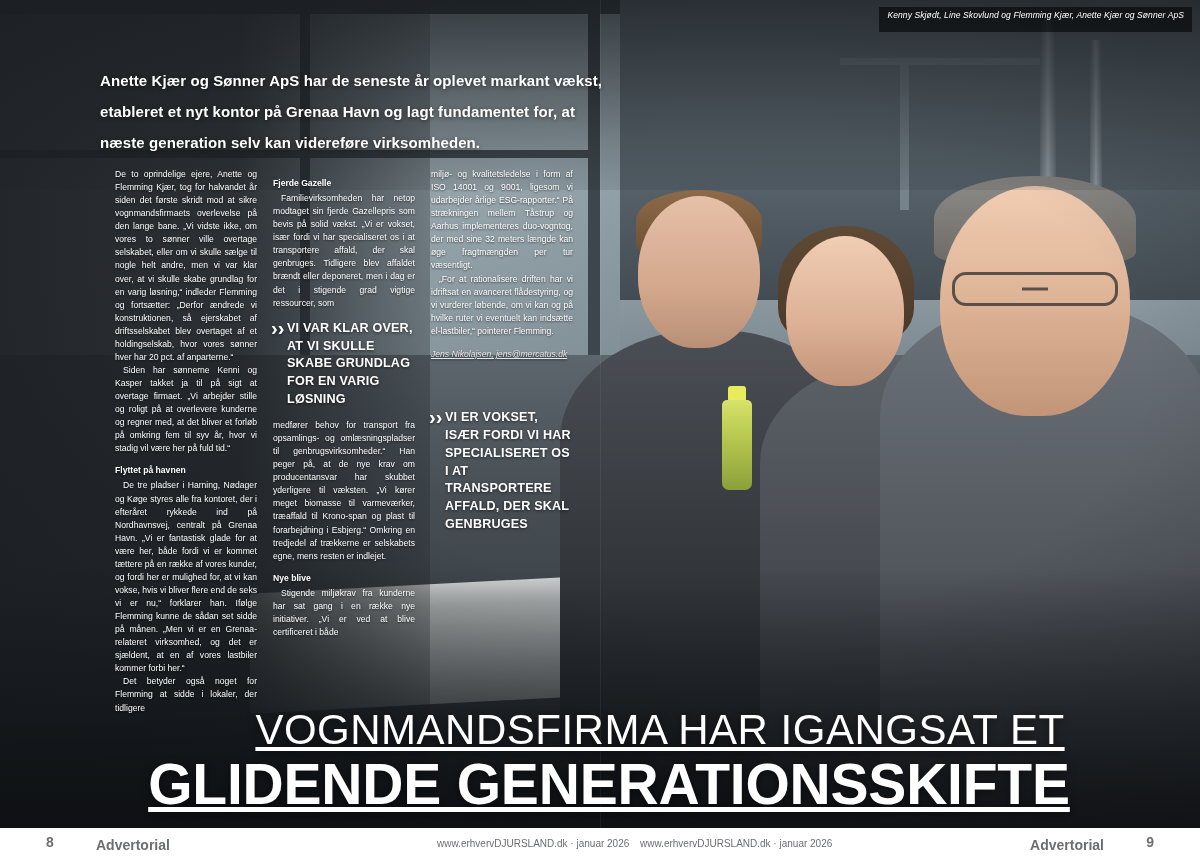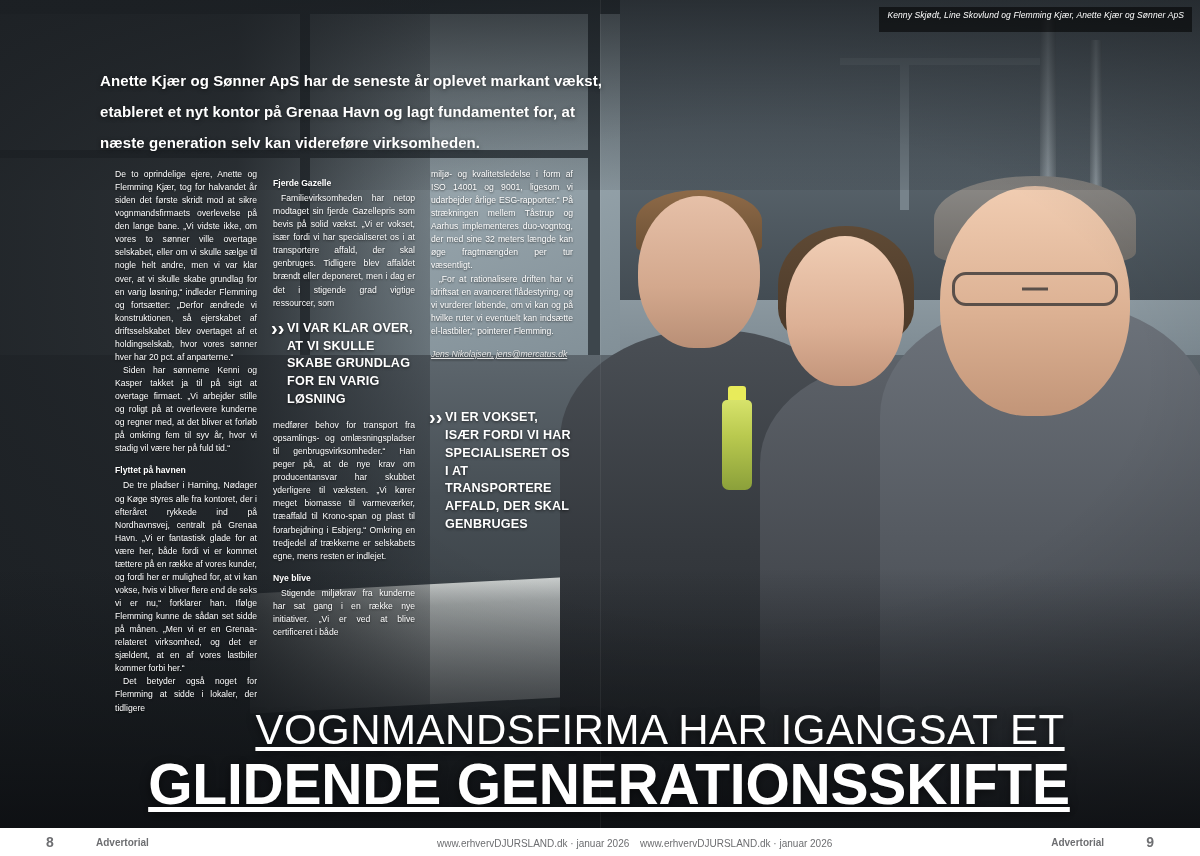--- a/index.html
+++ b/index.html
@@ -230,21 +230,21 @@
     background: #ffffff;
   }
   .folio {
     position: absolute; top: 6px;
     font-size: 14px; font-weight: bold; color: #6d6e71;
   }
   .folio-left { left: 46px; }
   .folio-right { right: 46px; }
   .adv {
     position: absolute; top: 9px;
-    font-size: 10px; color: #6d6e71; font-weight: bold;
+    font-size: 14px; color: #6d6e71; font-weight: bold;
   }
   .adv-left { left: 96px; }
   .adv-right { right: 96px; }
   .web {
     position: absolute; top: 10px;
     font-size: 10px; color: #6d6e71;
   }
   .web-left { left: 437px; }
   .web-right { left: 640px; }
 

